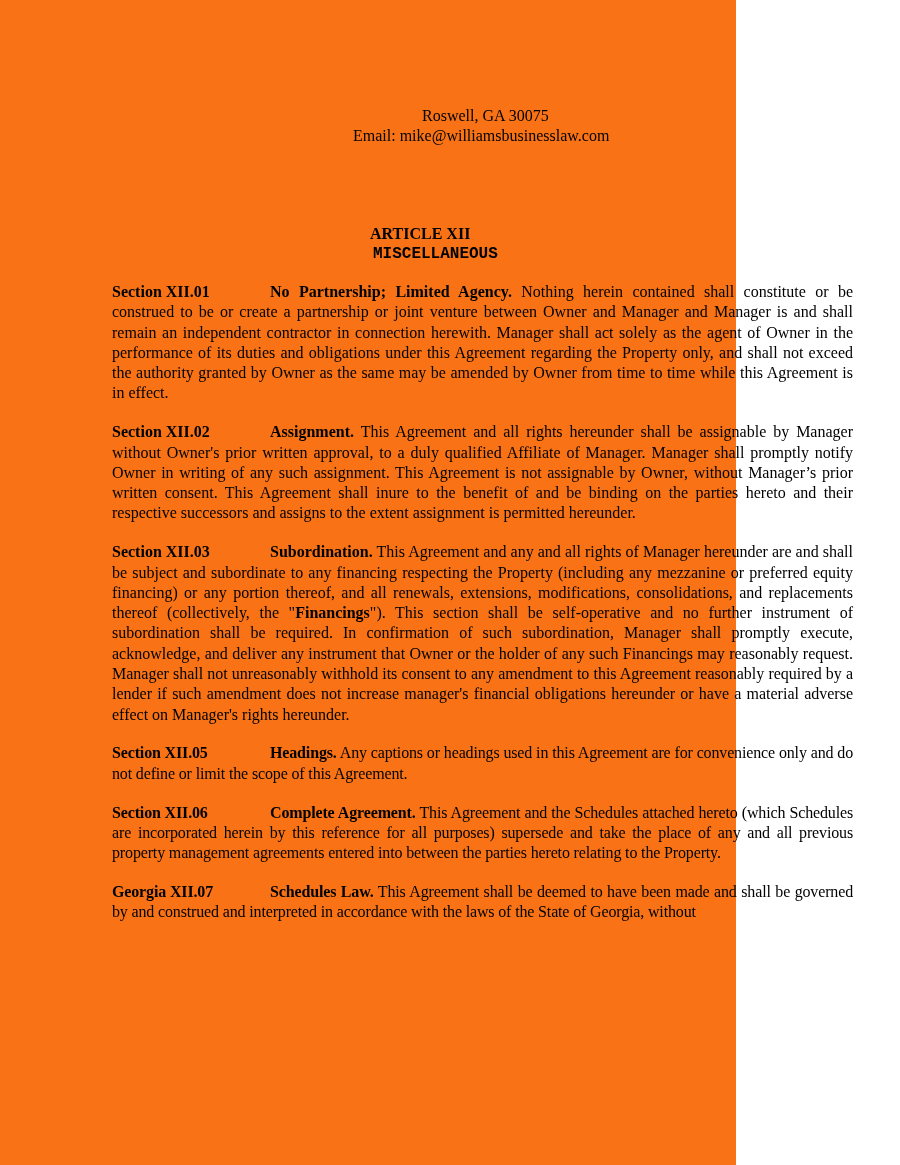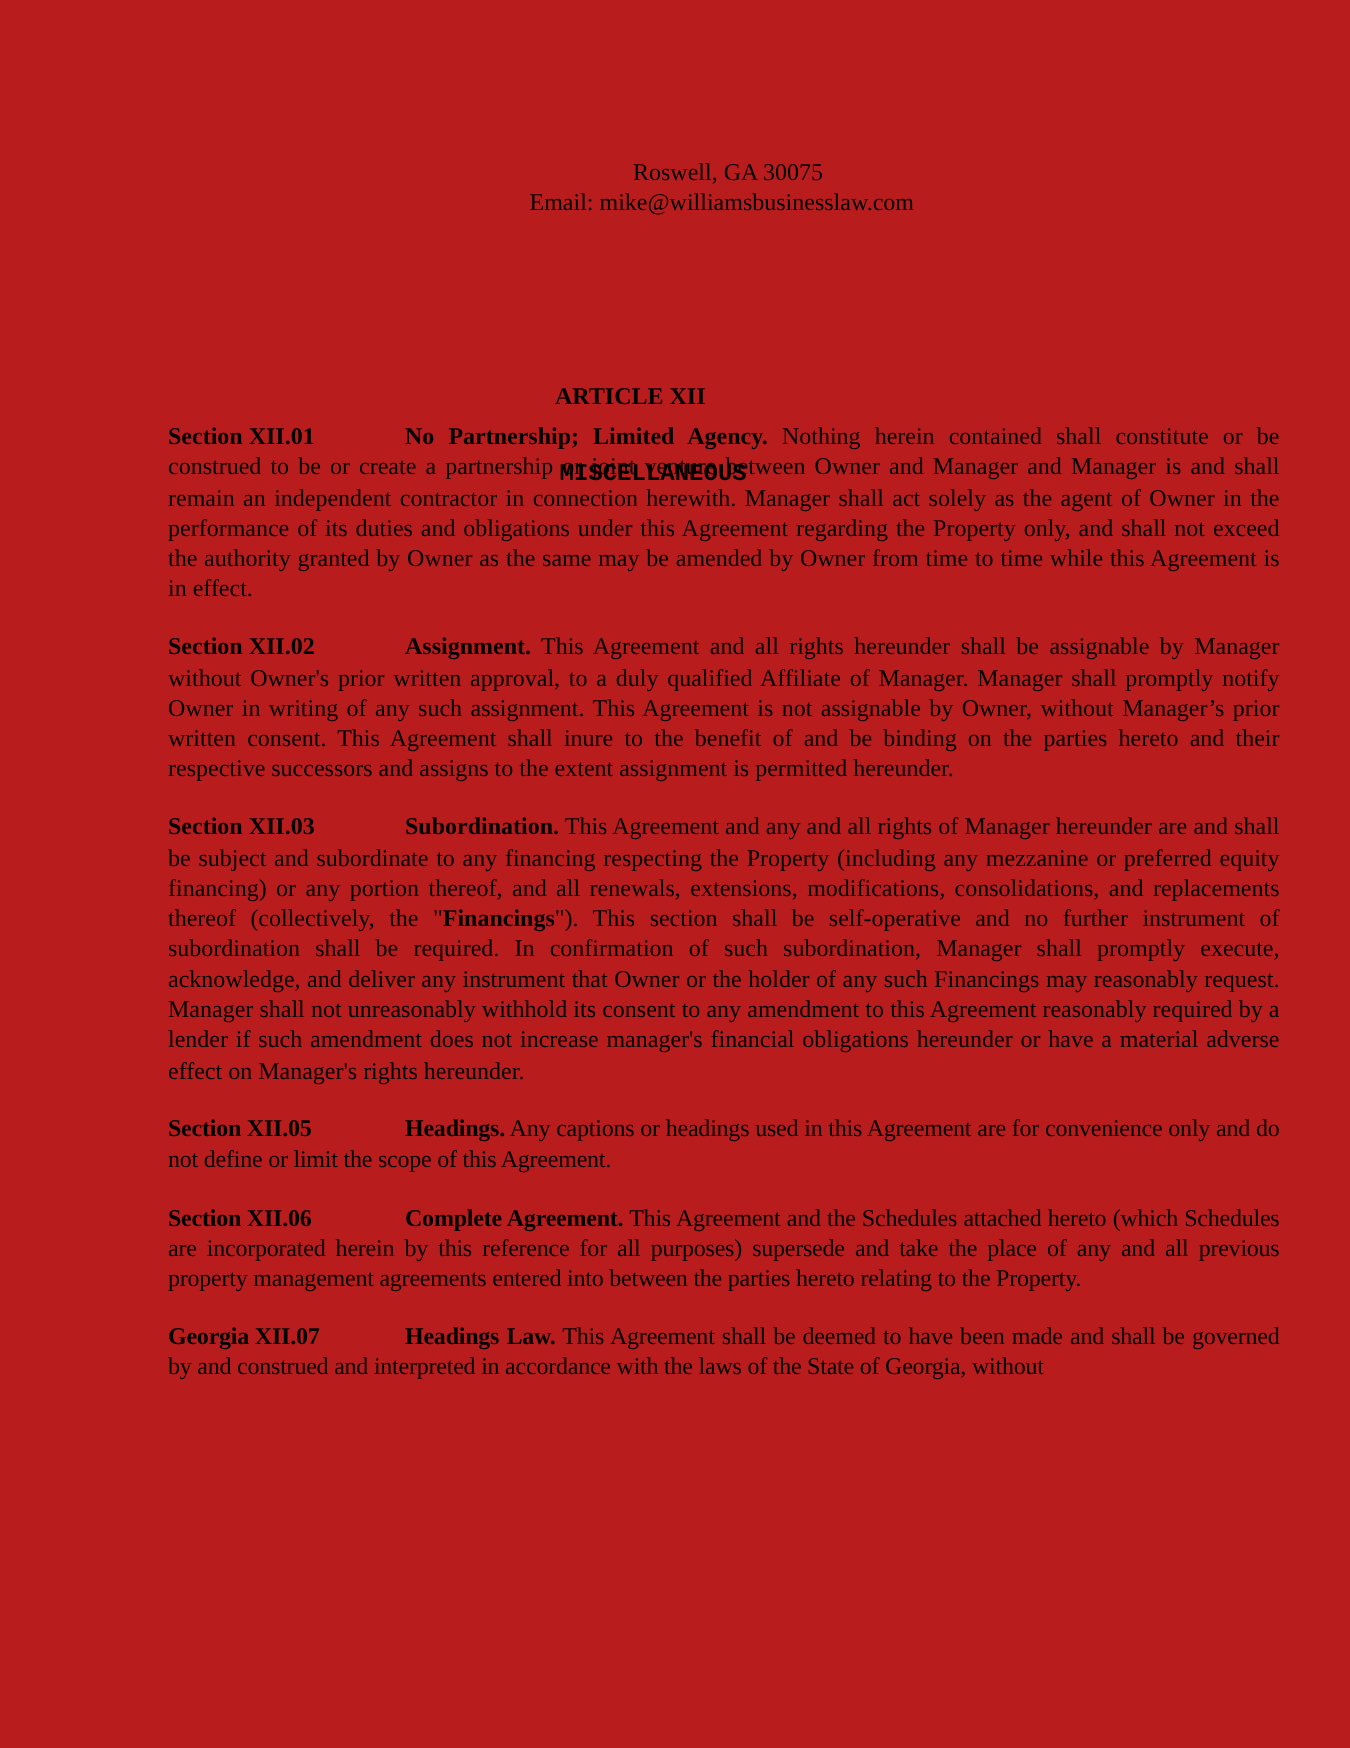--- a/index.html
+++ b/index.html
@@ -12,42 +12,42 @@
       height: 1165px;
       position: relative;
       overflow: hidden;
       font-family: "Liberation Serif", "DejaVu Serif", serif;
       color: #000000;
       font-size: 16px;
     }
     .page {
       position: absolute;
       left: 0; top: 0;
-      width: 900px;
+      width: 736px;
       height: 1165px;
-      background: #b91c1c;
+      background: #f97316;
     }
     .address {
       position: absolute;
       left: 353px;
       top: 106px;
       line-height: 20.3px;
       font-size: 16px;
     }
     .address .line { display: block; white-space: nowrap; }
     .address .city { padding-left: 69px; }
     .article {
       position: absolute;
       left: 370px;
       top: 223px;
       line-height: 21px;
       font-weight: bold;
       font-size: 16px;
     }
-    .article .line { display: block; white-space: nowrap; margin-top: 31px; }
+    .article .line { display: block; white-space: nowrap; }
     .article .sub { padding-left: 3px; font-family: Liberation Mono, monospace; }
     .body {
       position: absolute;
       left: 80px;
       top: 282px;
       width: 741px;
       line-height: 20.3px;
       margin-left: 32px;
     }
     .section {
@@ -85,16 +85,16 @@
 
     <p class="section"><span class="num">Section XII.02</span><span class="title">Assignment.</span><span> This Agreement and all rights hereunder shall be assignable by Manager without Owner's prior written approval, to a duly qualified Affiliate of Manager. Manager shall promptly notify Owner in writing of any such assignment. This Agreement is not assignable by Owner, without Manager’s prior written consent. This Agreement shall inure to the benefit of and be binding on the parties hereto and their respective successors and assigns to the extent assignment is permitted hereunder.</span></p>
 
     <p class="section"><span class="num">Section XII.03</span><span class="title">Subordination.</span><span> This Agreement and any and all rights of Manager hereunder are and shall be subject and subordinate to any financing respecting the Property (including any mezzanine or preferred equity financing) or any portion thereof, and all renewals, extensions, modifications, consolidations, and replacements thereof (collectively, the "</span><b>Financings</b><span>"). This section shall be self-operative and no further instrument of subordination shall be required. In confirmation of such subordination, Manager shall promptly execute, acknowledge, and deliver any instrument that Owner or the holder of any such Financings may reasonably request. Manager shall not unreasonably withhold its consent to any amendment to this Agreement reasonably required by a lender if such amendment does not increase manager's financial obligations hereunder or have a material adverse effect on Manager's rights hereunder.</span></p>
 
 
     <p class="section tight"><span class="num">Section XII.05</span><span class="title">Headings.</span><span> Any captions or headings used in this Agreement are for convenience only and do not define or limit the scope of this Agreement.</span></p>
 
     <p class="section tight"><span class="num">Section XII.06</span><span class="title">Complete Agreement.</span><span> This Agreement and the Schedules attached hereto (which Schedules are incorporated herein by this reference for all purposes) supersede and take the place of any and all previous property management agreements entered into between the parties hereto relating to the Property.</span></p>
 
-    <p class="section tight"><span class="num">Georgia XII.07</span><span class="title">Headings Law.</span><span> This Agreement shall be deemed to have been made and shall be governed by and construed and interpreted in accordance with the laws of the State of Georgia, without</span></p>
+    <p class="section tight"><span class="num">Georgia XII.07</span><span class="title">Schedules Law.</span><span> This Agreement shall be deemed to have been made and shall be governed by and construed and interpreted in accordance with the laws of the State of Georgia, without</span></p>
 
   </div>
 </div>
 
 </body></html>

